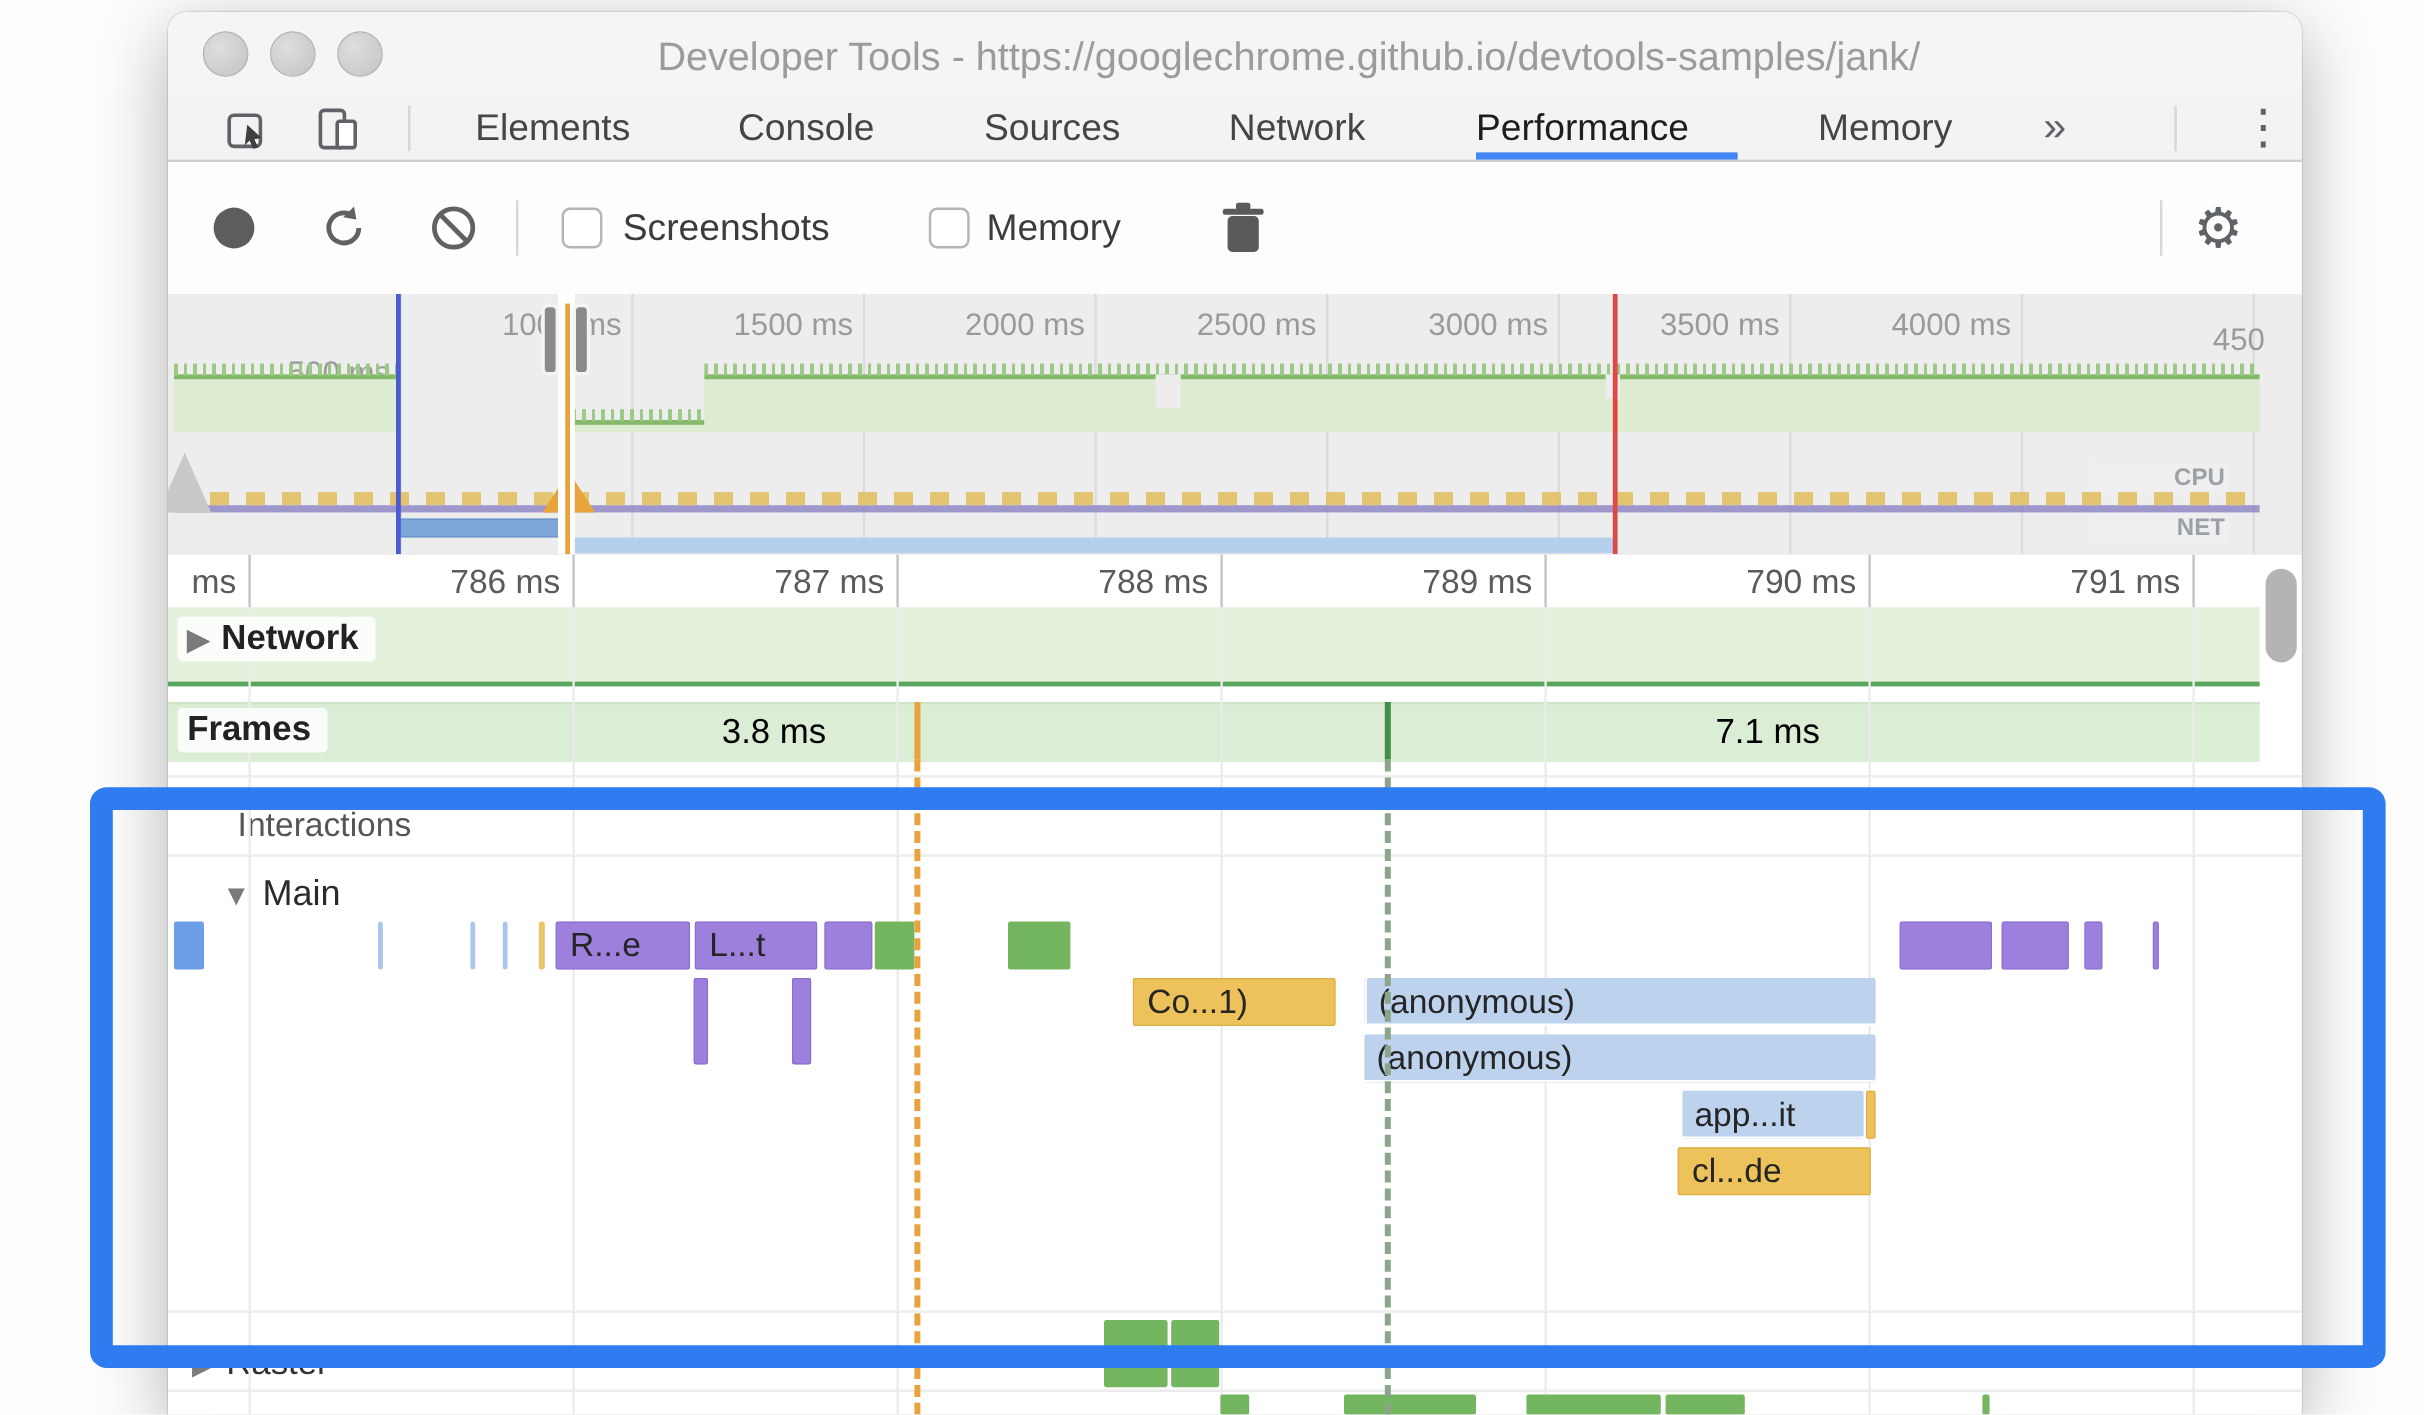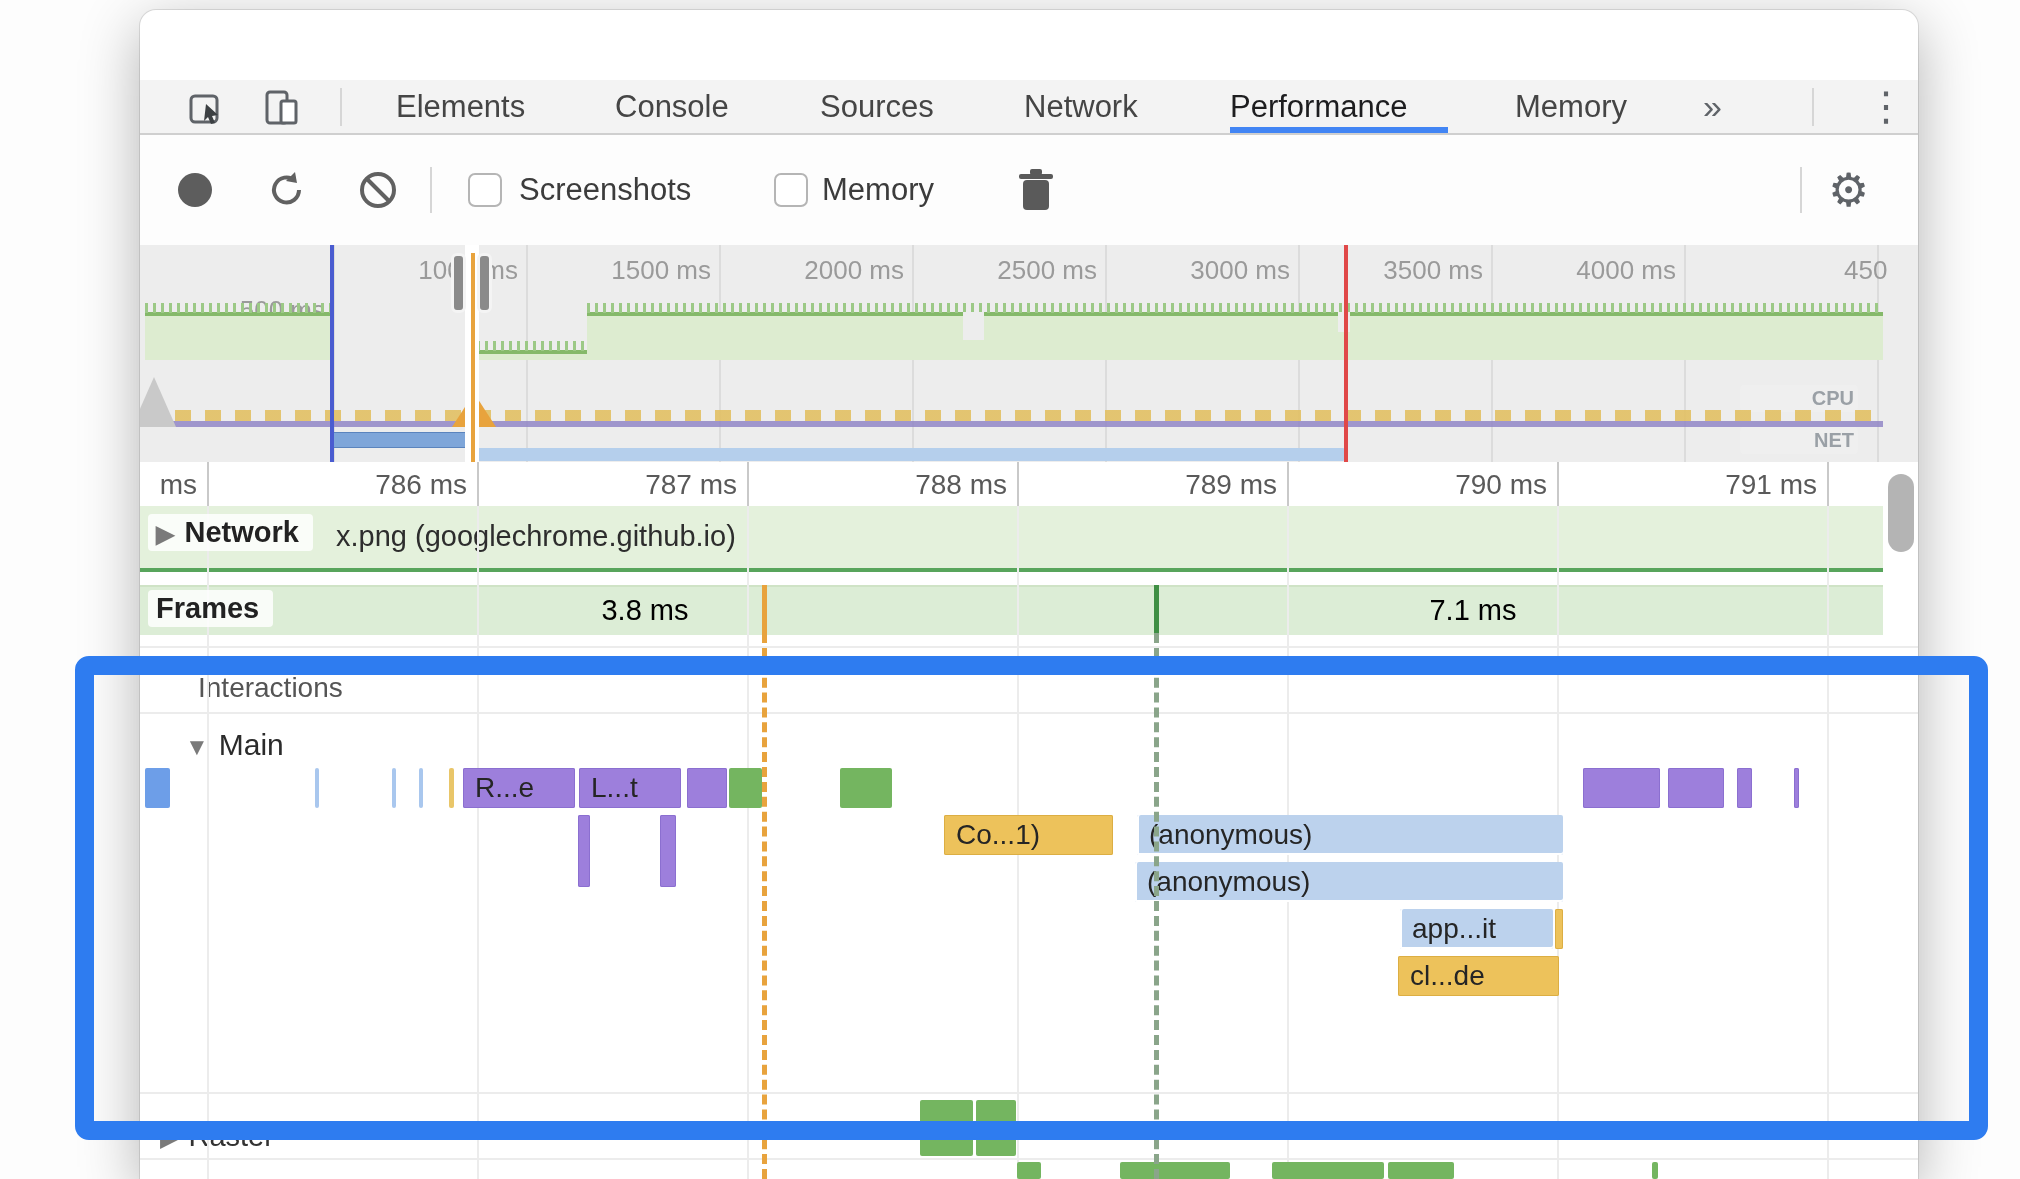--- a/index.html
+++ b/index.html
@@ -77,20 +77,26 @@
   .annotation{position:absolute;left:75px;top:656px;width:1913px;height:484px;border:19px solid var(--annotation);
               border-radius:14px;box-sizing:border-box;z-index:50;}
   svg{display:block;}
 </style>
 </head>
 <body>
 
 <div id="canvas">
   <div class="window">
 
+    <div class="titlebar">
+      <div class="traffic" style="left:29px"></div>
+      <div class="traffic" style="left:85px"></div>
+      <div class="traffic" style="left:141px"></div>
+      <div class="title-text">Developer Tools - https://googlechrome.github.io/devtools-samples/jank/</div>
+    </div>
 
     <div class="tabbar">
       <div class="tbar-icon" style="left:48px">
         <svg width="40" height="40" viewBox="0 0 40 40">
             <rect x="3" y="8" width="26" height="26" rx="4" fill="none" stroke="#5f6368" stroke-width="3"></rect>
             <path d="M18 16 L30 27 L24 28 L27 35 L23 36 L20 29 L16 33 Z" fill="#3c4043"></path>
           </svg>
       </div>
       <div class="tbar-icon" style="left:122px">
         <svg width="40" height="40" viewBox="0 0 40 40">
@@ -154,21 +160,21 @@
         <div class="ov-label" style="left: 764px; transform: translateX(-100%);"><span>2000 ms</span></div>
         <div class="ov-grid" style="left: 965px;"></div>
         <div class="ov-label" style="left: 957px; transform: translateX(-100%);"><span>2500 ms</span></div>
         <div class="ov-grid" style="left: 1158px;"></div>
         <div class="ov-label" style="left: 1150px; transform: translateX(-100%);"><span>3000 ms</span></div>
         <div class="ov-grid" style="left: 1351px;"></div>
         <div class="ov-label" style="left: 1343px; transform: translateX(-100%);"><span>3500 ms</span></div>
         <div class="ov-grid" style="left: 1544px;"></div>
         <div class="ov-label" style="left: 1536px; transform: translateX(-100%);"><span>4000 ms</span></div>
         <div class="ov-grid" style="left: 1737px;"></div>
-        <div class="ov-label" style="left: 1704px; width: 48px; overflow: hidden;"><span>450</span></div>
+        <div class="ov-label" style="left: 1704px; width: 48px; overflow: hidden; margin-top: 13px;"><span>450</span></div>
         <div class="fps-seg" style="left: 5px; top: 67px; width: 185px; height: 48px;"></div>
         <div class="fps-tex" style="left: 5px; top: 58px; width: 185px;"></div>
         <div class="fps-seg" style="left: 337px; top: 105px; width: 110px; height: 10px;"></div>
         <div class="fps-tex" style="left: 337px; top: 96px; width: 110px;"></div>
         <div class="fps-seg" style="left: 447px; top: 67px; width: 1296px; height: 48px;"></div>
         <div class="fps-tex" style="left: 447px; top: 58px; width: 1296px;"></div>
         <div class="fps-notch" style="left: 823px; top: 67px; width: 21px; height: 28px;"></div>
         <div class="fps-notch" style="left: 1198px; top: 67px; width: 12px; height: 20px;"></div>
         <div class="cpu-base" style="left: 5px; top: 176px; width: 1738px;"></div>
         <div class="cpu-tex" style="left: 5px; top: 165px; width: 1738px;"></div>
@@ -180,21 +186,20 @@
         <div class="ov-line" style="left: 190px; background: rgb(74, 92, 208);"></div>
         <div class="ov-line" style="left: 1204px; background: rgb(224, 72, 72);"></div>
         <div class="ov-line" style="left: 331px; top: 8px; height: 209px; background: rgb(232, 163, 61);"></div>
         <div class="handle" style="left: 311px; top: 8px;"></div>
         <div class="handle" style="left: 337px; top: 8px;"></div>
       </div>
 
     <div class="detail" id="detail">
       <div class="track-net"></div>
       <div class="net-underline"></div>
-      <div class="net-request" style="left:196px">x.png (googlechrome.github.io)</div>
       <div class="chip" style="left: 8px; top: 52px; z-index: 10;"><span class="tri">▶</span><span>Network</span></div>
 
       <div class="track-frames"></div>
       <div class="chip" style="left: 8px; top: 128px; z-index: 10;"><span>Frames</span></div>
 
       <div class="hline" style="top:184px"></div>
       <div class="plain-label" style="left:58px;top:210px">Interactions</div>
       <div class="hline" style="top:250px"></div>
 
       <div class="main-label" style="left:45px;top:266px"><span class="tri">▼</span><span>Main</span></div>

